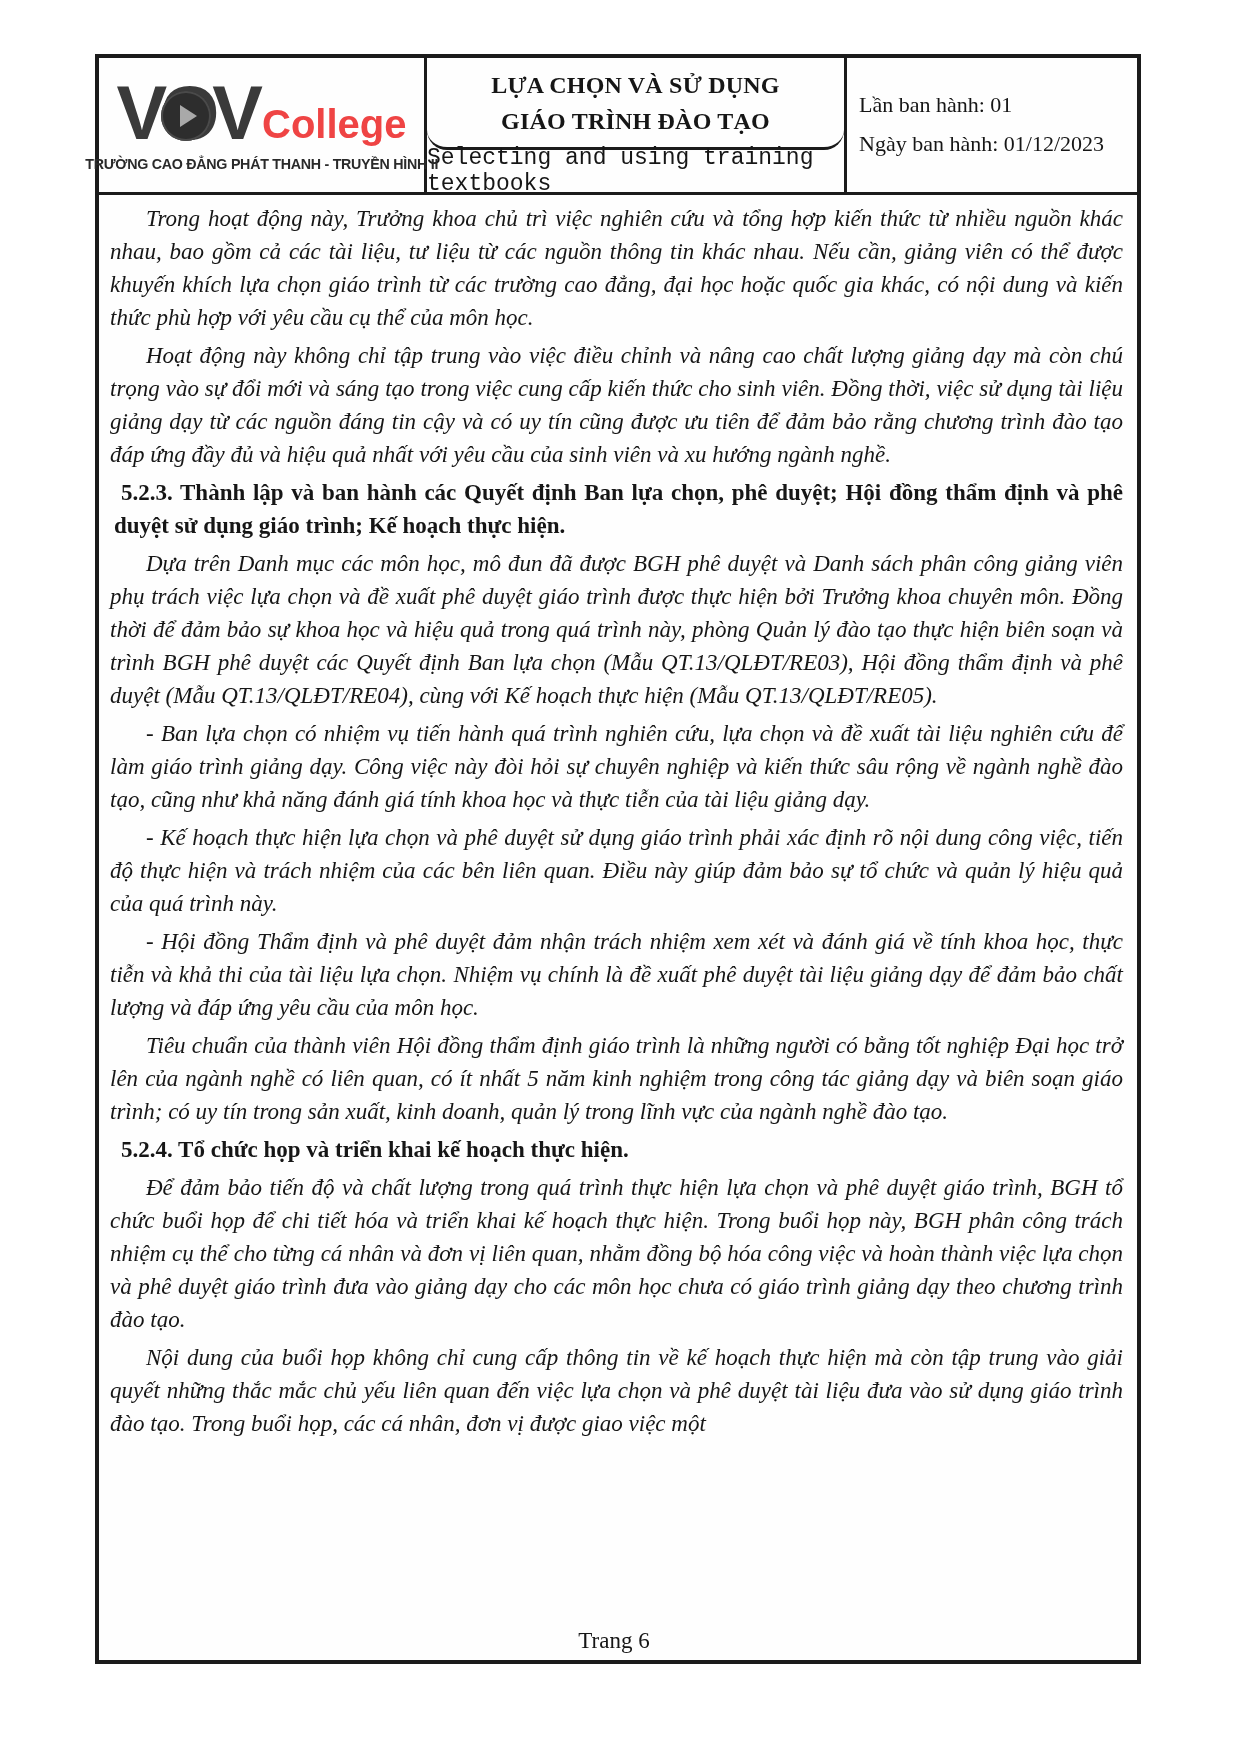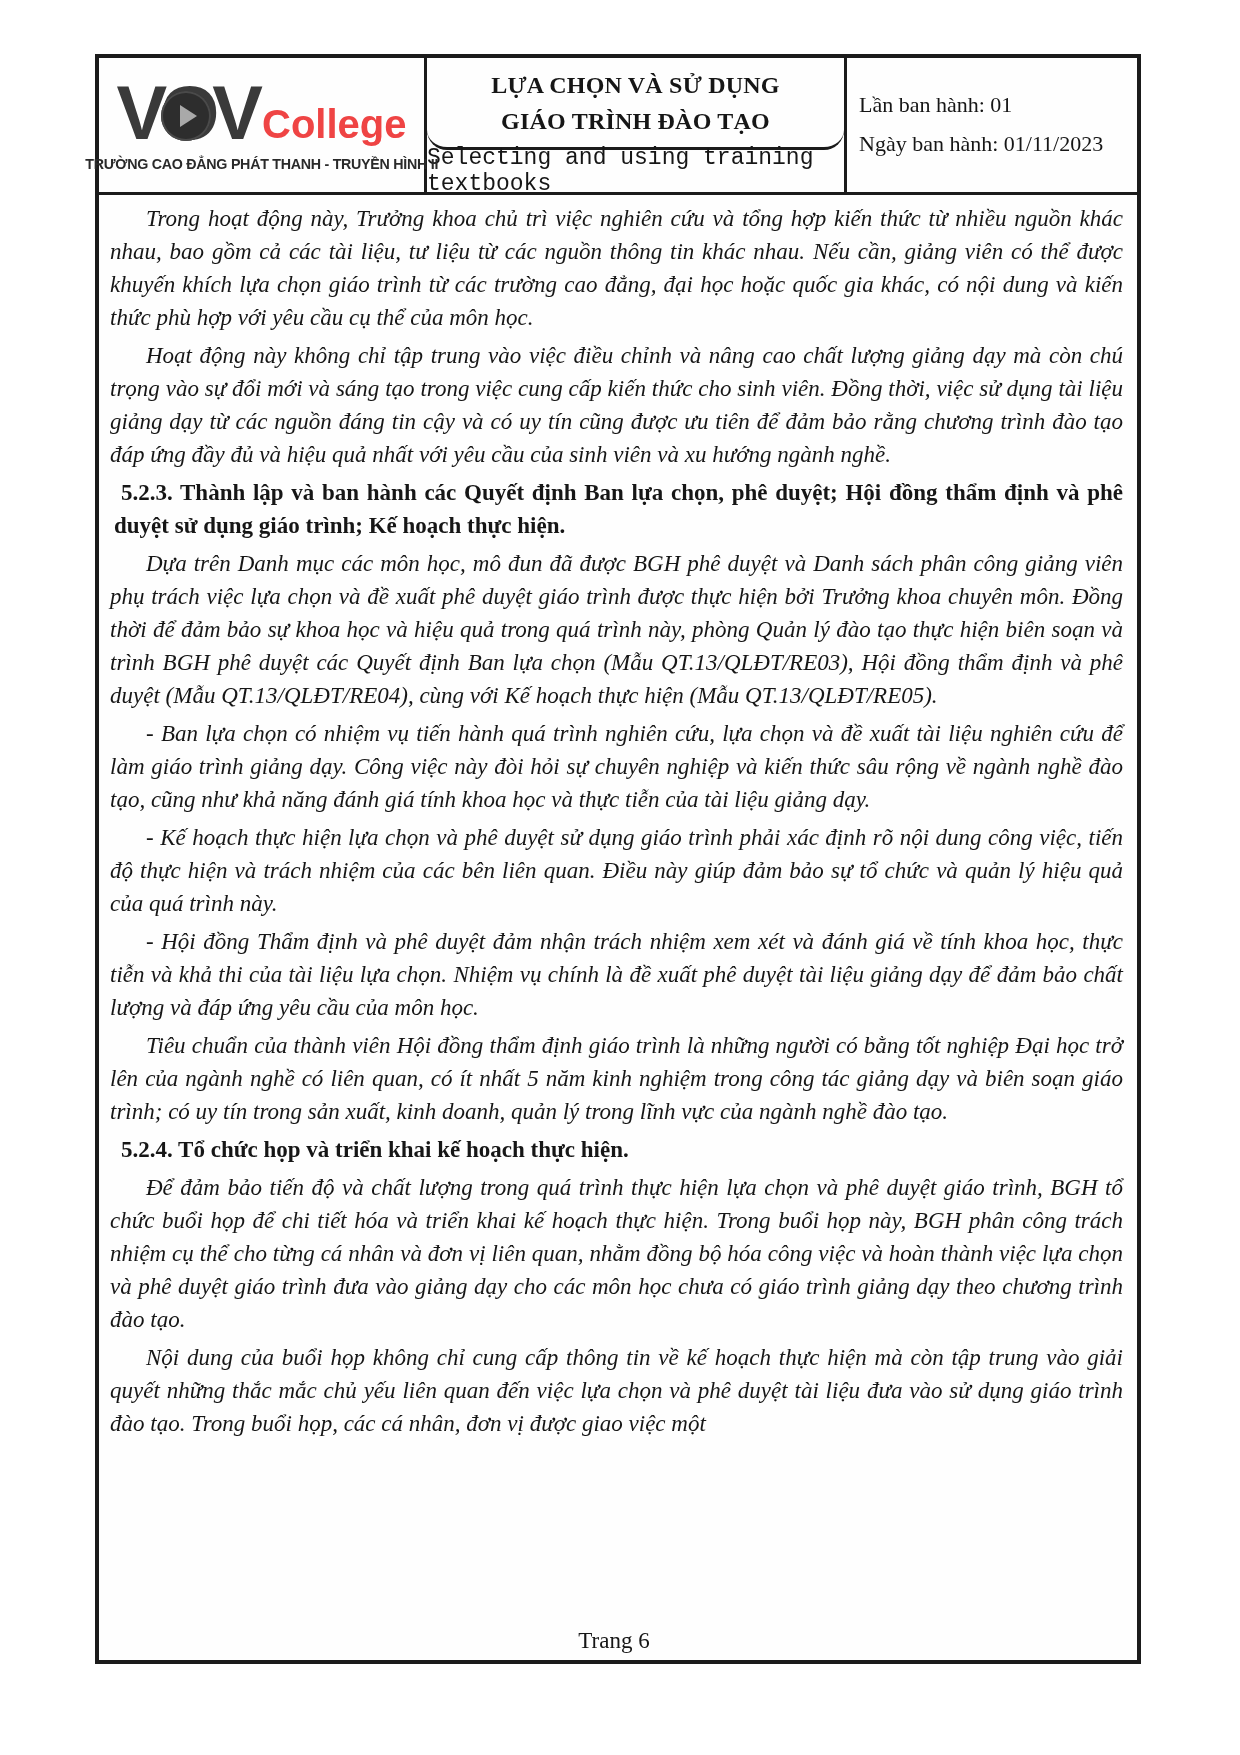--- a/index.html
+++ b/index.html
@@ -98,21 +98,21 @@
     <div class="cell title-cell">
       <div class="title-main">
         <span>LỰA CHỌN VÀ SỬ DỤNG</span>
         <span>GIÁO TRÌNH ĐÀO TẠO</span>
       </div>
       <div class="title-sub">Selecting and using training textbooks</div>
     </div>
 
     <div class="cell meta-cell">
       <div>Lần ban hành: 01</div>
-      <div>Ngày ban hành: 01/11/2023</div>
+      <div>Ngày ban hành: 01/12/2023</div>
     </div>
 
   </header>
 
   <main class="doc-body">
     <p class="para">Trong hoạt động này, Trưởng khoa chủ trì việc nghiên cứu và tổng hợp kiến thức từ nhiều nguồn khác nhau, bao gồm cả các tài liệu, tư liệu từ các nguồn thông tin khác nhau. Nếu cần, giảng viên có thể được khuyến khích lựa chọn giáo trình từ các trường cao đẳng, đại học hoặc quốc gia khác, có nội dung và kiến thức phù hợp với yêu cầu cụ thể của môn học.</p>
     <p class="para">Hoạt động này không chỉ tập trung vào việc điều chỉnh và nâng cao chất lượng giảng dạy mà còn chú trọng vào sự đổi mới và sáng tạo trong việc cung cấp kiến thức cho sinh viên. Đồng thời, việc sử dụng tài liệu giảng dạy từ các nguồn đáng tin cậy và có uy tín cũng được ưu tiên để đảm bảo rằng chương trình đào tạo đáp ứng đầy đủ và hiệu quả nhất với yêu cầu của sinh viên và xu hướng ngành nghề.</p>
     <p class="heading">5.2.3. Thành lập và ban hành các Quyết định Ban lựa chọn, phê duyệt; Hội đồng thẩm định và phê duyệt sử dụng giáo trình; Kế hoạch thực hiện.</p>
     <p class="para">Dựa trên Danh mục các môn học, mô đun đã được BGH phê duyệt và Danh sách phân công giảng viên phụ trách việc lựa chọn và đề xuất phê duyệt giáo trình được thực hiện bởi Trưởng khoa chuyên môn. Đồng thời để đảm bảo sự khoa học và hiệu quả trong quá trình này, phòng Quản lý đào tạo thực hiện biên soạn và trình BGH phê duyệt các Quyết định Ban lựa chọn (Mẫu QT.13/QLĐT/RE03), Hội đồng thẩm định và phê duyệt (Mẫu QT.13/QLĐT/RE04), cùng với Kế hoạch thực hiện (Mẫu QT.13/QLĐT/RE05).</p>
     <p class="para">- Ban lựa chọn có nhiệm vụ tiến hành quá trình nghiên cứu, lựa chọn và đề xuất tài liệu nghiên cứu để làm giáo trình giảng dạy. Công việc này đòi hỏi sự chuyên nghiệp và kiến thức sâu rộng về ngành nghề đào tạo, cũng như khả năng đánh giá tính khoa học và thực tiễn của tài liệu giảng dạy.</p>

